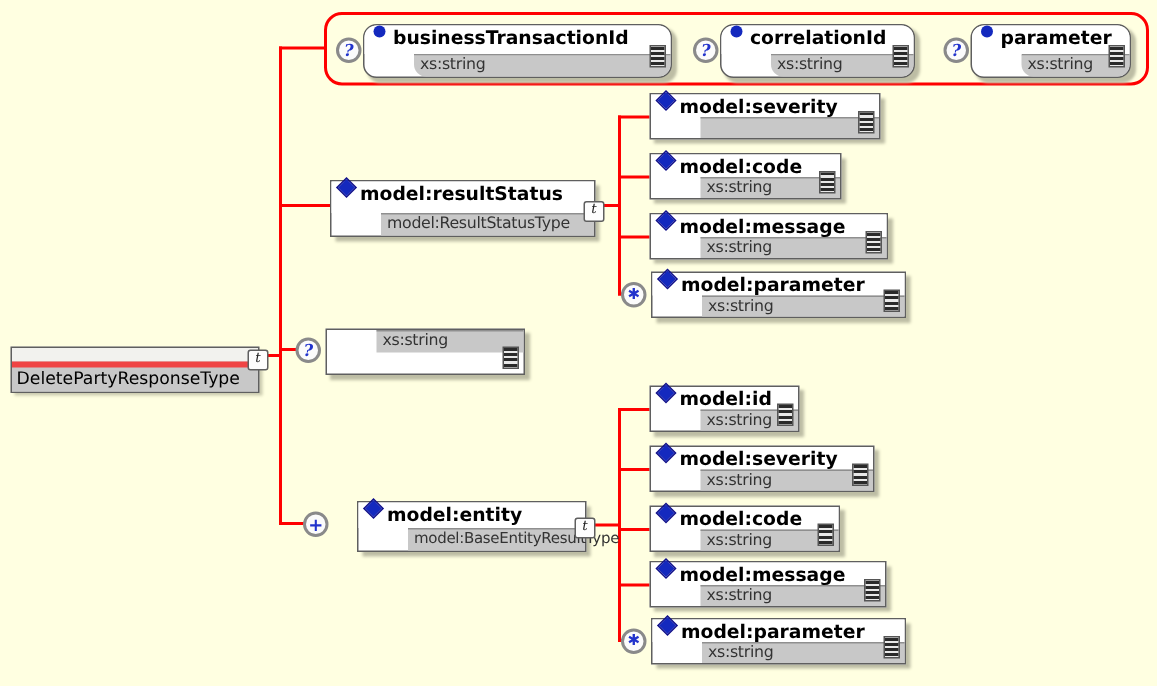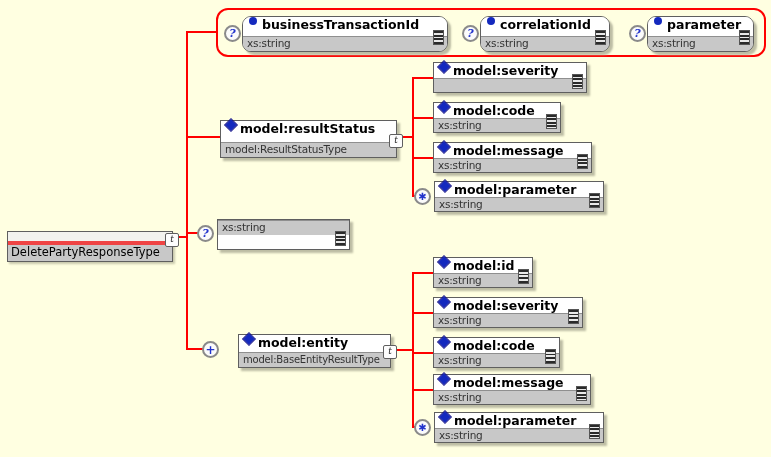--- a/index.html
+++ b/index.html
@@ -15,21 +15,21 @@
   .groupbox{position:absolute;left:216px;top:8px;width:550px;height:49px;
     border:2px solid var(--line);border-radius:12px;box-sizing:border-box;}
   
   .ebox{position:absolute;display:flex;flex-direction:column;background:#fff;
     border:1px solid var(--border);box-sizing:border-box;
     box-shadow:3px 3px 2px #bdbda4;z-index:2;}
   .ename{flex:1;display:flex;align-items:flex-start;gap:5px;padding:0 15px 0 6px;
     font-weight:bold;font-size:12.5px;color:#000;white-space:nowrap;background:#fff;}
   .etype{background:var(--band);border-top:1px solid #8f8f8f;font-size:10.5px;
     color:#333;padding:0 4px;line-height:13px;height:14px;white-space:nowrap;
-    letter-spacing:-0.2px;}
+    letter-spacing:-0.2px;margin-left:33px;}
   .round{border-radius:9px;}
   .round .ename{border-radius:8px 8px 0 0;}
   .round .etype{border-radius:0 0 8px 8px;}
   .bullet-dot{width:8px;height:8px;border-radius:50%;background:var(--bullet);flex:0 0 auto;}
   .bullet-diamond{width:8px;height:8px;background:var(--bullet);transform:rotate(45deg);
     flex:0 0 auto;outline:1px solid #10108a;}
   
   .hamb{position:absolute;right:3px;width:9px;height:13px;
     background:repeating-linear-gradient(180deg,#2a2a2a 0 2px,#e8e8e8 2px 3.5px);
     border:1px solid #555;}

